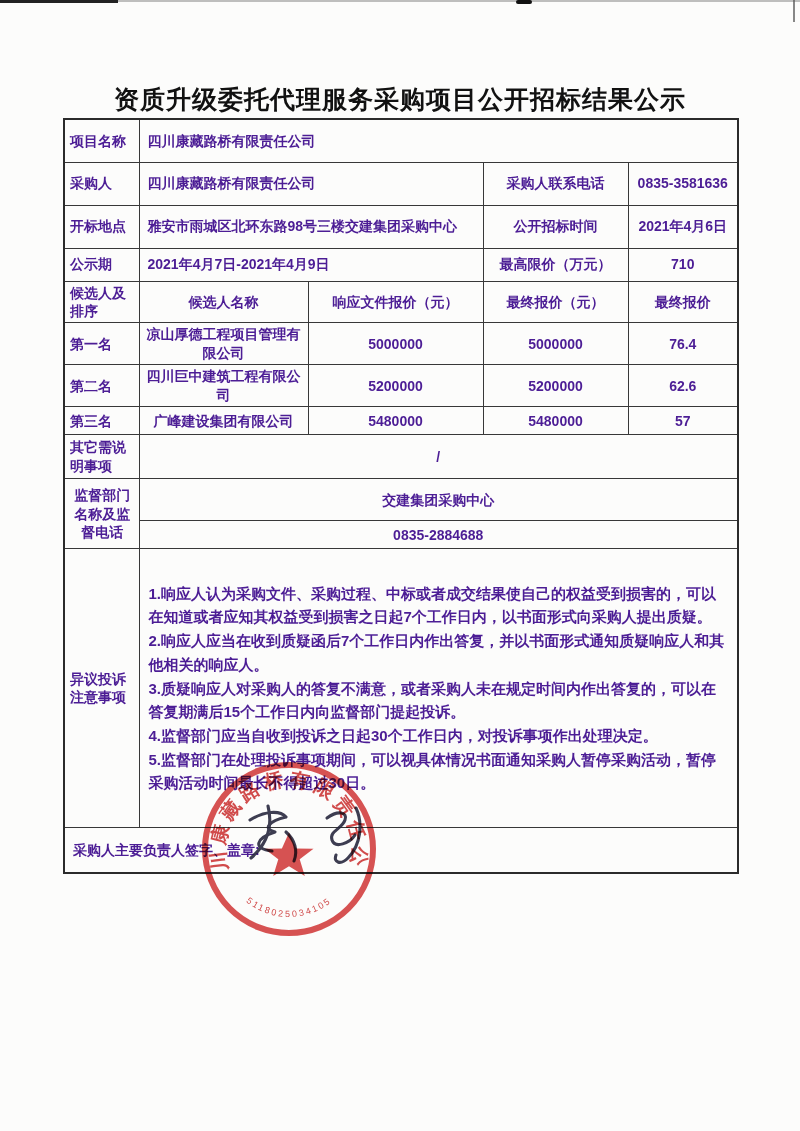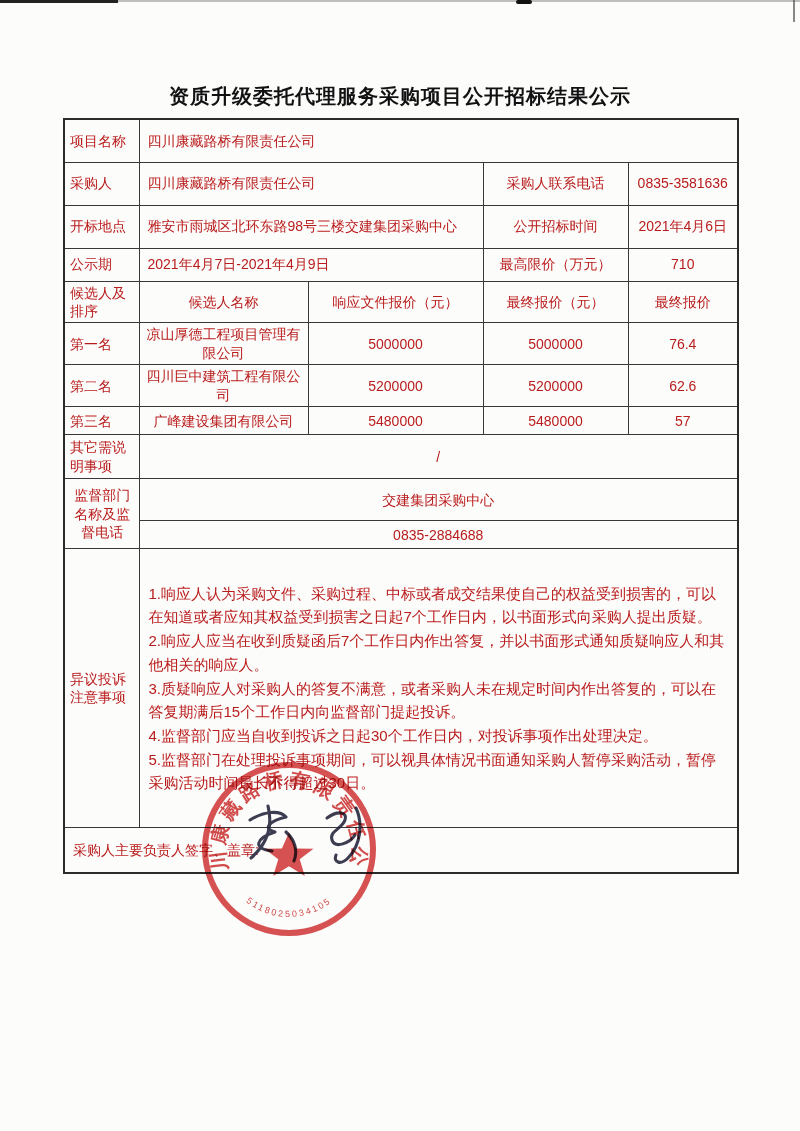--- a/index.html
+++ b/index.html
@@ -10,34 +10,35 @@
     color:#1c1c1c;
   }
   
   .scan-line{position:absolute;top:0;left:0;width:800px;height:2px;background:#8a8a8a;opacity:.55;}
   .scan-dark{position:absolute;top:0;left:0;width:118px;height:3px;background:#222;}
   .scan-blob{position:absolute;top:0;left:516px;width:16px;height:4px;background:#111;border-radius:2px;}
   .scan-right{position:absolute;top:0;left:793px;width:2px;height:22px;background:#555;opacity:.7;}
 
   .doc-title{
     position:absolute;top:83px;left:0;width:800px;
-    text-align:center;font-size:20px;font-weight:bold;
+    text-align:center;font-size:25px;font-weight:bold;
     letter-spacing:1px;color:#111;margin:0;
   }
 
   table.main{
     position:absolute;left:63px;top:118px;width:674px;
     border-collapse:collapse;table-layout:fixed;
     border:2px solid #2b2b2b;
   }
   td{
     border:1px solid #383838;
-    font-size:14px;line-height:1.32;color:#b91c1c;
+    font-size:14px;line-height:1.32;color:#4c1d95;
     padding:2px 6px;vertical-align:middle;
     overflow:hidden;
+    font-weight:bold;
   }
   td.lbl{padding:2px 4px 2px 5px;}
   td.c{text-align:center;}
   td.cc{text-align:center;padding:2px 4px;}
   td.val{padding:2px 4px 2px 8px;}
   tr.r1{height:43px;} tr.r2{height:43px;} tr.r3{height:43px;}
   tr.r4{height:33px;} tr.r5{height:33px;}
   tr.r6{height:39px;} tr.r7{height:42px;} tr.r8{height:28px;}
   tr.r9{height:44px;} tr.r10a{height:42px;} tr.r10b{height:28px;}
   tr.r11{height:279px;} tr.r12{height:45px;margin-left:40px;}

